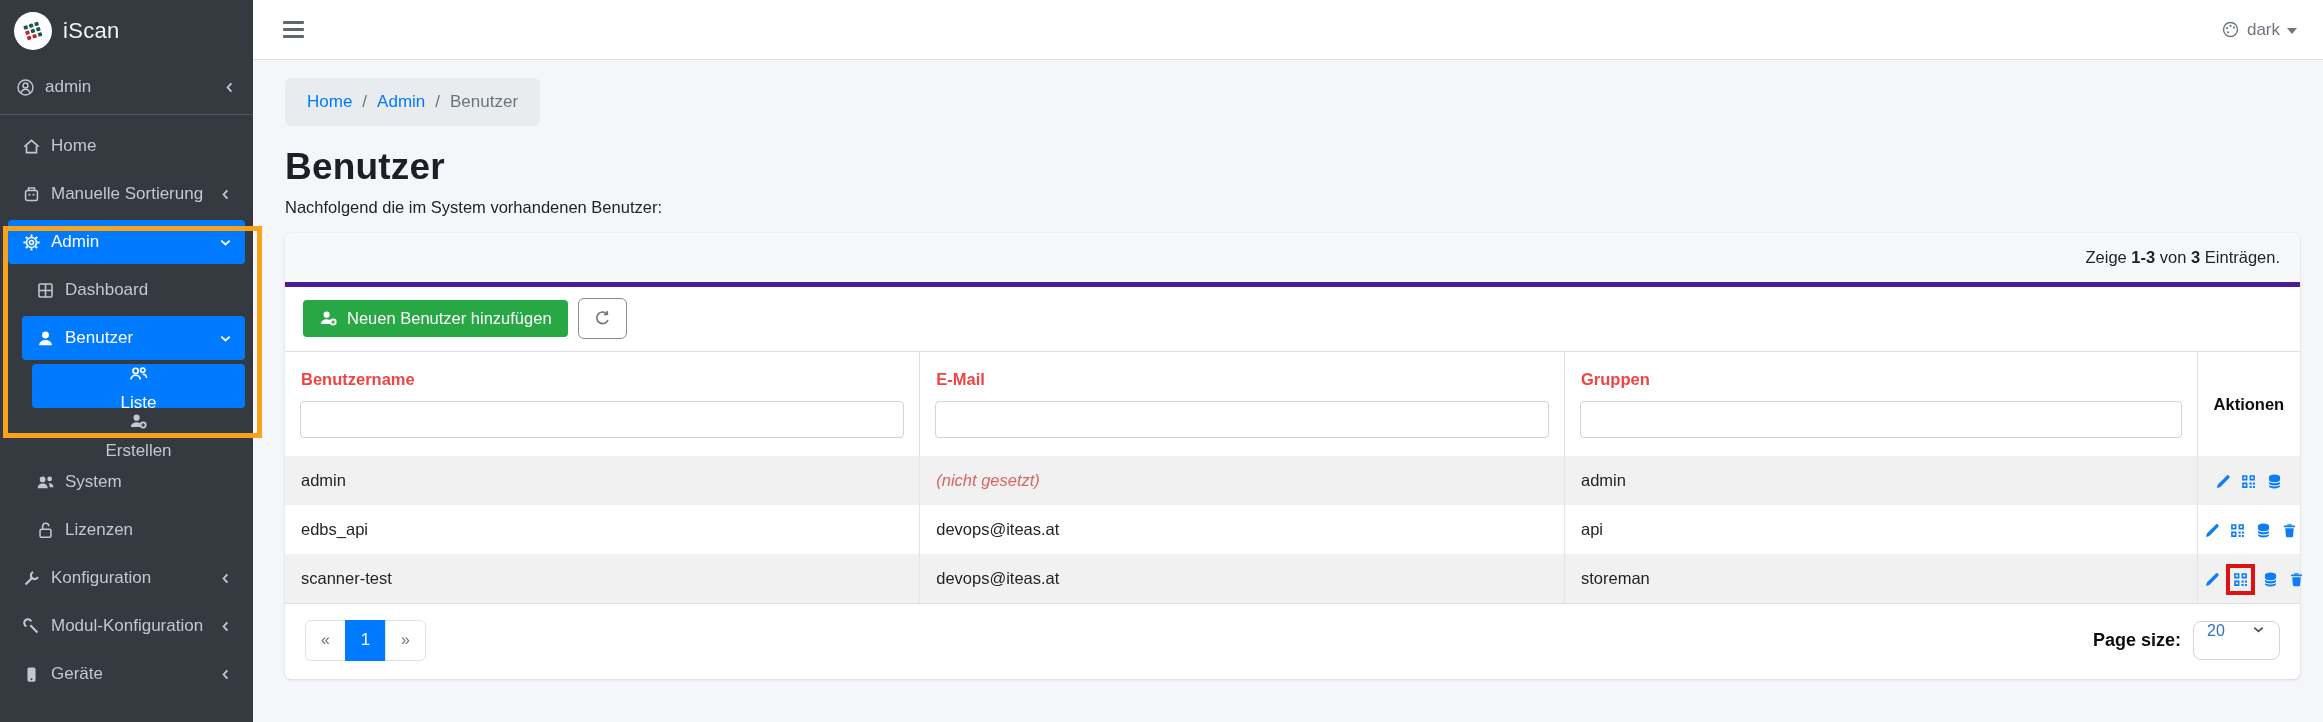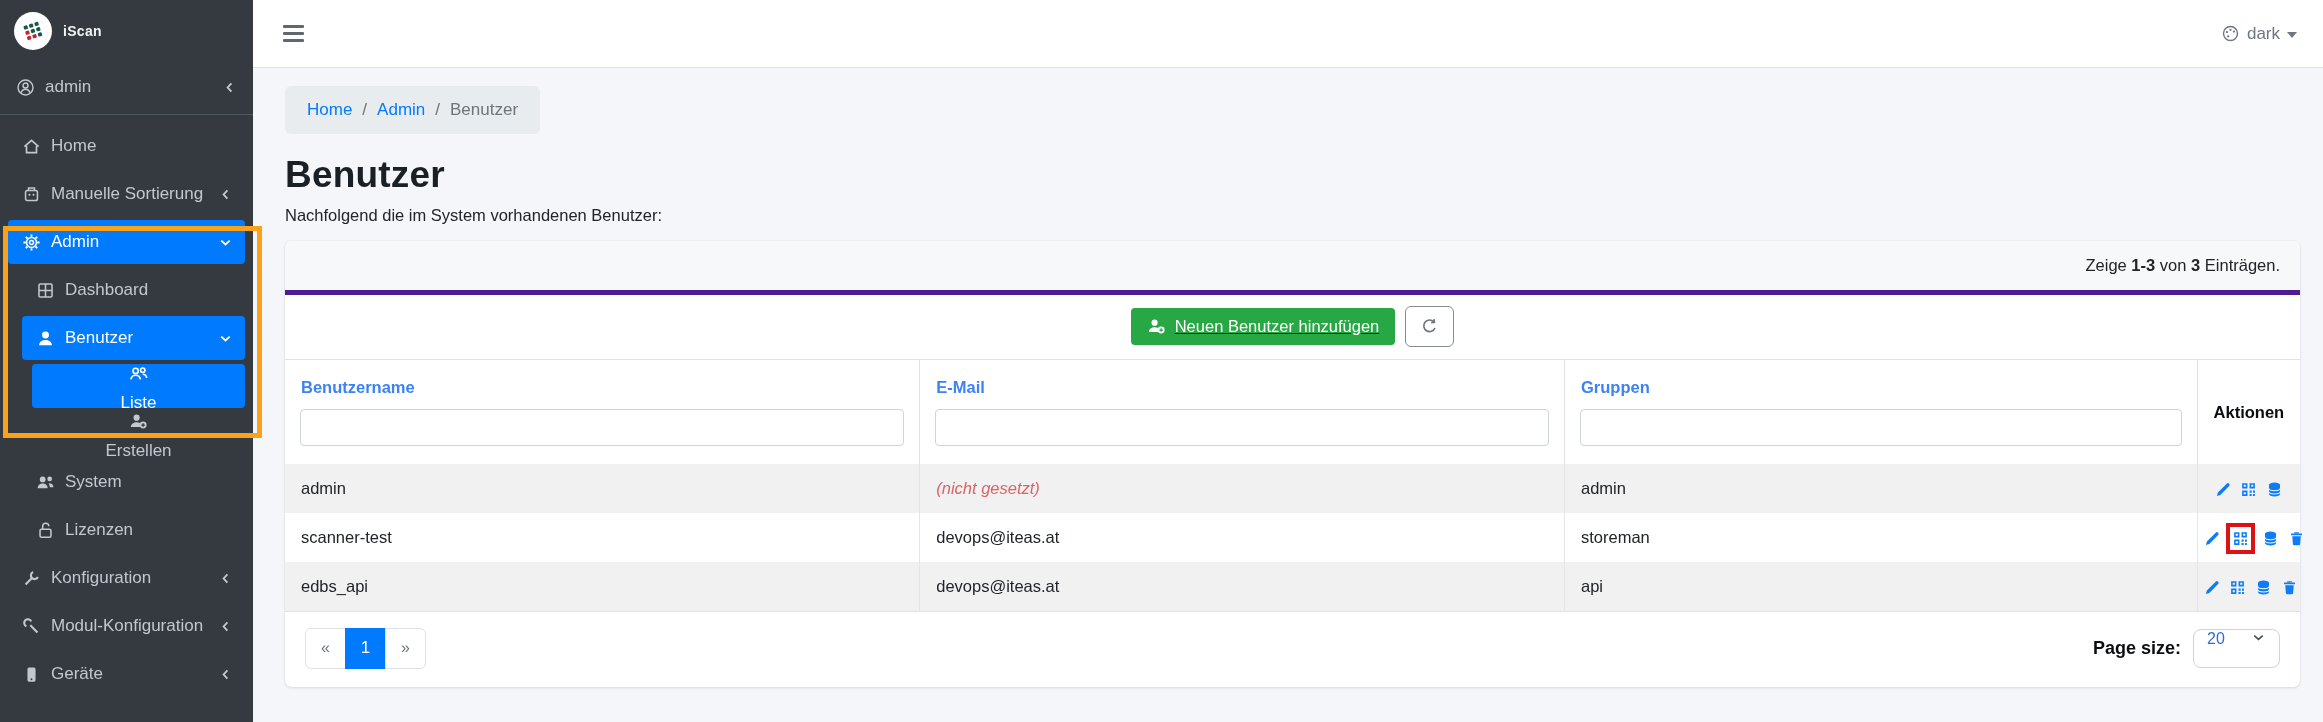--- a/index.html
+++ b/index.html
@@ -3,64 +3,64 @@
 <meta charset="utf-8">
 <style>
   * { margin:0; padding:0; box-sizing:border-box; }
   html,body { width:2323px; height:722px; overflow:hidden; }
   body { font-family:"Liberation Sans", sans-serif; background:#f4f6f9; display:flex; position:relative; color:#212529; }
 
   
   .sidebar { width:253px; flex:none; background:#343a40; height:722px; z-index:5; position:relative; }
   .brand { height:62px; display:flex; align-items:center; padding:0 14px; gap:11px; cursor:pointer; }
   .logo-circle { width:38px; height:38px; background:#fff; border-radius:50%; display:flex; align-items:center; justify-content:center; flex:none; }
-  .brand-text { color:#f1f3f5; font-size:14px; font-weight:700; letter-spacing:.3px;text-align:center; }
+  .brand-text { color:#f1f3f5; font-size:22px; font-weight:400; letter-spacing:.3px;text-align:center; }
   .user-panel { display:flex; align-items:center; gap:10px; padding:15px 16px 17px; border-bottom:1px solid #4f5962; color:#c2c7d0; cursor:pointer; }
   .user-panel .uname { font-size:17px; }
   .user-panel .chev { margin-left:auto; display:flex; }
   .nav { list-style:none; margin-top:9px; padding:0 8px; }
   .nav li { height:44px; margin-bottom:4px; display:flex; align-items:center; gap:10px; padding:0 14px 0 14px; color:#c2c7d0; font-size:17px; border-radius:4px; cursor:pointer; position:relative; }
   .nav li .chev { position:absolute; right:12px; display:flex; }
   .nav li.lvl1 { margin-left:14px; }
   .nav li.lvl2 { margin-left:24px;flex-direction:column; }
   .nav li.active { background:#007bff; color:#fff; }
   .ic { width:19px; height:19px; flex:none; display:block; }
   .ic14 { width:15px; height:15px; }
 
   
   .main { flex:1; display:flex; flex-direction:column; min-width:0; }
-  .topbar { height:68px; background:#fff; border-bottom:1px solid #dee2e6; display:flex; align-items:center; padding:0 26px 0 28px; flex:none; }
+  .topbar { height:60px; background:#fff; border-bottom:1px solid #dee2e6; display:flex; align-items:center; padding:0 26px 0 28px; flex:none; }
   .hamburger { display:flex; flex-direction:column; gap:4px; cursor:pointer; padding:6px 2px; }
   .hamburger i { display:block; width:21px; height:3px; background:#60686f; border-radius:1px; }
   .theme-toggle { margin-left:auto; display:flex; align-items:center; gap:7px; color:#6e7680; font-size:17px; cursor:pointer; }
   .caret { width:0; height:0; border-left:5px solid transparent; border-right:5px solid transparent; border-top:6px solid #6e7680; margin-top:2px; }
 
   .content { flex:1; padding:18px 23px 0 32px; }
 
   
   .breadcrumb { display:inline-flex; align-items:center; gap:10px; background:#e9ecef; border-radius:6px; padding:14px 22px; font-size:17px; }
   .breadcrumb a { color:#007bff; text-decoration:none; cursor:pointer; }
   .breadcrumb .sep { color:#6c757d; }
   .breadcrumb .current { color:#6c757d; }
 
   .page-title { font-size:37px; font-weight:700; color:#1b2026; margin-top:20px; letter-spacing:.2px; }
   .page-sub { font-size:16.5px; margin-top:10px; color:#212529; }
 
   
   .card { margin-top:16px; background:#fff; border-radius:6px; box-shadow:0 0 1px rgba(0,0,0,.18), 0 1px 3px rgba(0,0,0,.10); }
   .card-header { background:#f7f8fa; border-bottom:5px solid #4c1d95; border-radius:6px 6px 0 0; padding:15px 20px; text-align:right; font-size:16.5px; color:#212529; }
-  .controls { display:flex; justify-content:center; align-items:center; gap:10px; padding:11px 18px 12px;text-decoration:underline; }
+  .controls { display:flex; justify-content:flex-start; align-items:center; gap:10px; padding:11px 18px 12px; }
   .btn-add { display:inline-flex; align-items:center; gap:9px; background:#28a745; color:#fff; border:none; border-radius:4px; font-size:16.5px; padding:9px 16px; cursor:pointer; font-family:inherit; }
   .btn-refresh { width:49px; height:41px; background:#fff; border:1px solid #848c94; border-radius:6px; display:flex; align-items:center; justify-content:center; color:#6c757d; cursor:pointer; }
 
   table.users { width:100%; border-collapse:collapse; table-layout:fixed; }
   col.c1{width:31.5%} col.c2{width:32.0%} col.c3{width:31.4%} col.c4{width:5.1%}
   thead th { border-top:1px solid #dee2e6; border-right:1px solid #dee2e6; vertical-align:top; text-align:left; padding:0; }
   thead th:last-child { border-right:none; vertical-align:middle; }
-  .th-label { color:#3b82f6; font-size:16.5px; font-weight:700; padding:18px 16px 6px; cursor:pointer; }
+  .th-label { color:#ef4444; font-size:16.5px; font-weight:700; padding:18px 16px 6px; cursor:pointer; }
   .th-actions { color:#0b0e11; font-size:16.5px; font-weight:700; text-align:center; padding:0 6px; }
   .filter { display:block; width:calc(100% - 30px); margin:6px 15px 18px; height:37px; border:1px solid #ced4da; border-radius:4px; font-size:15px; padding:0 10px; font-family:inherit; background:#fff; }
   tbody td { height:49px; padding:0 16px; font-size:16.5px; border-right:1px solid #e3e6e9; }
   tbody td:last-child { border-right:none; padding:0 4px; }
   tbody tr:nth-child(odd) { background:#f1f1f2; }
   tbody tr:last-child td { border-bottom:1px solid #dee2e6; }
   .empty-mail { color:#da6464; font-style:italic; }
   .actions-cell { text-align:center; white-space:nowrap; color:#0d7df7; }
   .actions-cell .aic { width:17px; height:17px; vertical-align:middle; margin:0 2px; cursor:pointer; }
   .red-ring { display:inline-flex; align-items:center; justify-content:center; border:4px solid #dd1212; padding:3px 2px; margin:-7px 0 -7px -1px; vertical-align:middle; }
@@ -346,61 +346,61 @@
                   <path d="M9 9h2v2H9zM12.2 9h1.8v2h-1.8zM9 12.2h2V14H9zM12.2 12.2h1.8V14h-1.8z"></path>
                 </svg>
               <svg class="aic" viewBox="0 0 16 16" fill="currentColor">
                   <ellipse cx="8" cy="3.6" rx="5.2" ry="2.1"></ellipse>
                   <path d="M2.8 3.6v8.8c0 1.16 2.33 2.1 5.2 2.1s5.2-.94 5.2-2.1V3.6z"></path>
                   <path d="M2.8 7.1c0 1.16 2.33 2.1 5.2 2.1s5.2-.94 5.2-2.1M2.8 10.1c0 1.16 2.33 2.1 5.2 2.1s5.2-.94 5.2-2.1" stroke="#f1f1f2" stroke-width="1" fill="none"></path>
                 </svg>
             </td>
           </tr>
           <tr>
+            <td>edbs_api</td>
+            <td>devops@iteas.at</td>
+            <td>api</td>
+            <td class="actions-cell">
+              <svg class="aic" viewBox="0 0 16 16" fill="currentColor">
+                  <path d="M1.8 14.2l.9-3.4L11 2.5a1.6 1.6 0 0 1 2.3 2.3L5 13.1l-3.2 1.1z"></path>
+                </svg>
+              <svg class="aic" viewBox="0 0 16 16" fill="currentColor">
+                  <path fill-rule="evenodd" d="M2 2h5v5H2zm1.5 1.5v2h2v-2zM9 2h5v5H9zm1.5 1.5v2h2v-2zM2 9h5v5H2zm1.5 1.5v2h2v-2z"></path>
+                  <path d="M9 9h2v2H9zM12.2 9h1.8v2h-1.8zM9 12.2h2V14H9zM12.2 12.2h1.8V14h-1.8z"></path>
+                </svg>
+              <svg class="aic" viewBox="0 0 16 16" fill="currentColor">
+                  <ellipse cx="8" cy="3.6" rx="5.2" ry="2.1"></ellipse>
+                  <path d="M2.8 3.6v8.8c0 1.16 2.33 2.1 5.2 2.1s5.2-.94 5.2-2.1V3.6z"></path>
+                  <path d="M2.8 7.1c0 1.16 2.33 2.1 5.2 2.1s5.2-.94 5.2-2.1M2.8 10.1c0 1.16 2.33 2.1 5.2 2.1s5.2-.94 5.2-2.1" stroke="#fff" stroke-width="1" fill="none"></path>
+                </svg>
+              <svg class="aic" viewBox="0 0 16 16" fill="currentColor">
+                  <path d="M5.8 2.1h4.4v1.2H5.8z"></path>
+                  <rect x="2.8" y="3.3" width="10.4" height="1.6" rx=".5"></rect>
+                  <path d="M4 5.9h8l-.6 7.2a1.4 1.4 0 0 1-1.4 1.3H6a1.4 1.4 0 0 1-1.4-1.3z"></path>
+                </svg>
+            </td>
+          </tr>
+          <tr>
             <td>scanner-test</td>
             <td>devops@iteas.at</td>
             <td>storeman</td>
             <td class="actions-cell">
               <svg class="aic" viewBox="0 0 16 16" fill="currentColor">
                   <path d="M1.8 14.2l.9-3.4L11 2.5a1.6 1.6 0 0 1 2.3 2.3L5 13.1l-3.2 1.1z"></path>
                 </svg>
               <span class="red-ring">
                 <svg class="aic" style="margin:0" viewBox="0 0 16 16" fill="currentColor">
                     <path fill-rule="evenodd" d="M2 2h5v5H2zm1.5 1.5v2h2v-2zM9 2h5v5H9zm1.5 1.5v2h2v-2zM2 9h5v5H2zm1.5 1.5v2h2v-2z"></path>
                     <path d="M9 9h2v2H9zM12.2 9h1.8v2h-1.8zM9 12.2h2V14H9zM12.2 12.2h1.8V14h-1.8z"></path>
                   </svg>
               </span>
               <svg class="aic" viewBox="0 0 16 16" fill="currentColor">
                   <ellipse cx="8" cy="3.6" rx="5.2" ry="2.1"></ellipse>
                   <path d="M2.8 3.6v8.8c0 1.16 2.33 2.1 5.2 2.1s5.2-.94 5.2-2.1V3.6z"></path>
                   <path d="M2.8 7.1c0 1.16 2.33 2.1 5.2 2.1s5.2-.94 5.2-2.1M2.8 10.1c0 1.16 2.33 2.1 5.2 2.1s5.2-.94 5.2-2.1" stroke="#f1f1f2" stroke-width="1" fill="none"></path>
-                </svg>
-              <svg class="aic" viewBox="0 0 16 16" fill="currentColor">
-                  <path d="M5.8 2.1h4.4v1.2H5.8z"></path>
-                  <rect x="2.8" y="3.3" width="10.4" height="1.6" rx=".5"></rect>
-                  <path d="M4 5.9h8l-.6 7.2a1.4 1.4 0 0 1-1.4 1.3H6a1.4 1.4 0 0 1-1.4-1.3z"></path>
-                </svg>
-            </td>
-          </tr>
-          <tr>
-            <td>edbs_api</td>
-            <td>devops@iteas.at</td>
-            <td>api</td>
-            <td class="actions-cell">
-              <svg class="aic" viewBox="0 0 16 16" fill="currentColor">
-                  <path d="M1.8 14.2l.9-3.4L11 2.5a1.6 1.6 0 0 1 2.3 2.3L5 13.1l-3.2 1.1z"></path>
-                </svg>
-              <svg class="aic" viewBox="0 0 16 16" fill="currentColor">
-                  <path fill-rule="evenodd" d="M2 2h5v5H2zm1.5 1.5v2h2v-2zM9 2h5v5H9zm1.5 1.5v2h2v-2zM2 9h5v5H2zm1.5 1.5v2h2v-2z"></path>
-                  <path d="M9 9h2v2H9zM12.2 9h1.8v2h-1.8zM9 12.2h2V14H9zM12.2 12.2h1.8V14h-1.8z"></path>
-                </svg>
-              <svg class="aic" viewBox="0 0 16 16" fill="currentColor">
-                  <ellipse cx="8" cy="3.6" rx="5.2" ry="2.1"></ellipse>
-                  <path d="M2.8 3.6v8.8c0 1.16 2.33 2.1 5.2 2.1s5.2-.94 5.2-2.1V3.6z"></path>
-                  <path d="M2.8 7.1c0 1.16 2.33 2.1 5.2 2.1s5.2-.94 5.2-2.1M2.8 10.1c0 1.16 2.33 2.1 5.2 2.1s5.2-.94 5.2-2.1" stroke="#fff" stroke-width="1" fill="none"></path>
                 </svg>
               <svg class="aic" viewBox="0 0 16 16" fill="currentColor">
                   <path d="M5.8 2.1h4.4v1.2H5.8z"></path>
                   <rect x="2.8" y="3.3" width="10.4" height="1.6" rx=".5"></rect>
                   <path d="M4 5.9h8l-.6 7.2a1.4 1.4 0 0 1-1.4 1.3H6a1.4 1.4 0 0 1-1.4-1.3z"></path>
                 </svg>
             </td>
           </tr>
         </tbody>
       </table>

